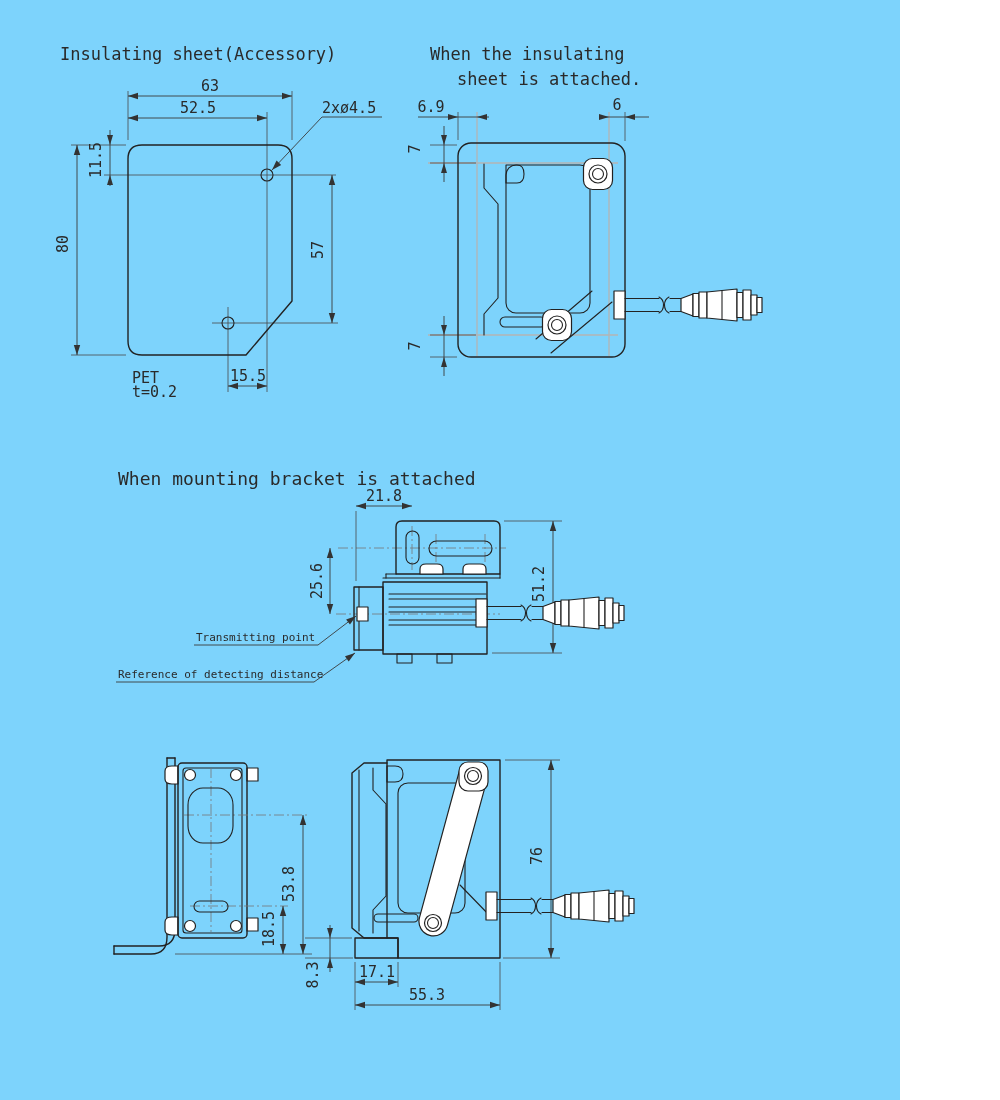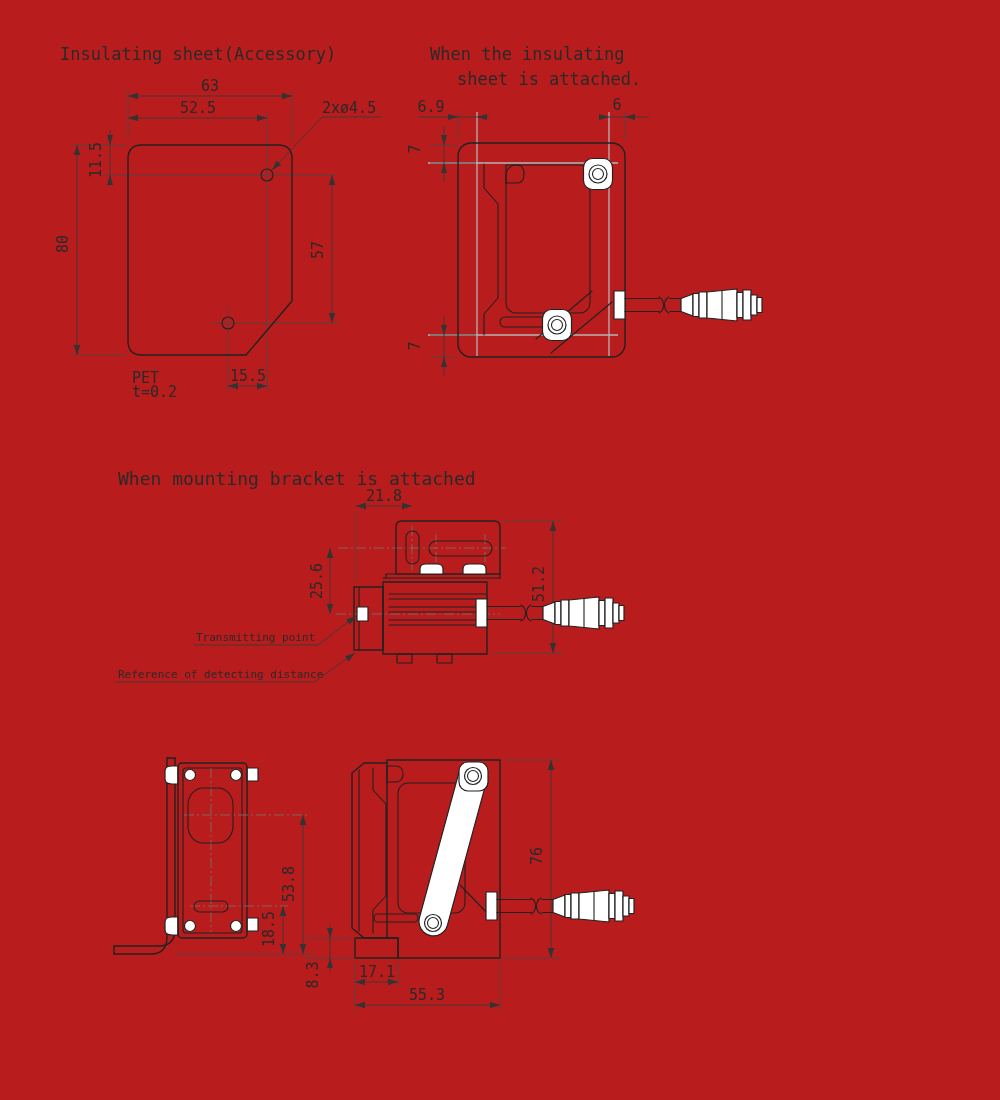--- a/index.html
+++ b/index.html
@@ -1,16 +1,16 @@
 <!DOCTYPE html>
 <html><head>
 <meta charset="utf-8">
 <style>
   html,body{margin:0;padding:0;background:#ffffff;}
-  .canvas{position:relative;width:1000px;height:1100px;background:#b91c1c;overflow:hidden;}
+  .canvas{position:relative;width:900px;height:1100px;background:#7dd3fc;overflow:hidden;}
   svg{display:block;}
   
   .ol  {fill:none;stroke:#222222;stroke-width:1.4;stroke-linejoin:round;stroke-linecap:round;}
   .ol2 {fill:none;stroke:#222222;stroke-width:1.1;stroke-linejoin:round;stroke-linecap:round;}
   .olw {fill:#ffffff;stroke:#222222;stroke-width:1.2;stroke-linejoin:round;}
   .thin{fill:none;stroke:#4a4a4a;stroke-width:0.8;}
   .dim {fill:none;stroke:#3a3a3a;stroke-width:0.9;}
   .cl  {fill:none;stroke:#777777;stroke-width:0.8;stroke-dasharray:10 3 2 3;}
   .gray{fill:none;stroke:#b4b4b4;stroke-width:1.3;}
   .arr {fill:#333333;stroke:none;}

